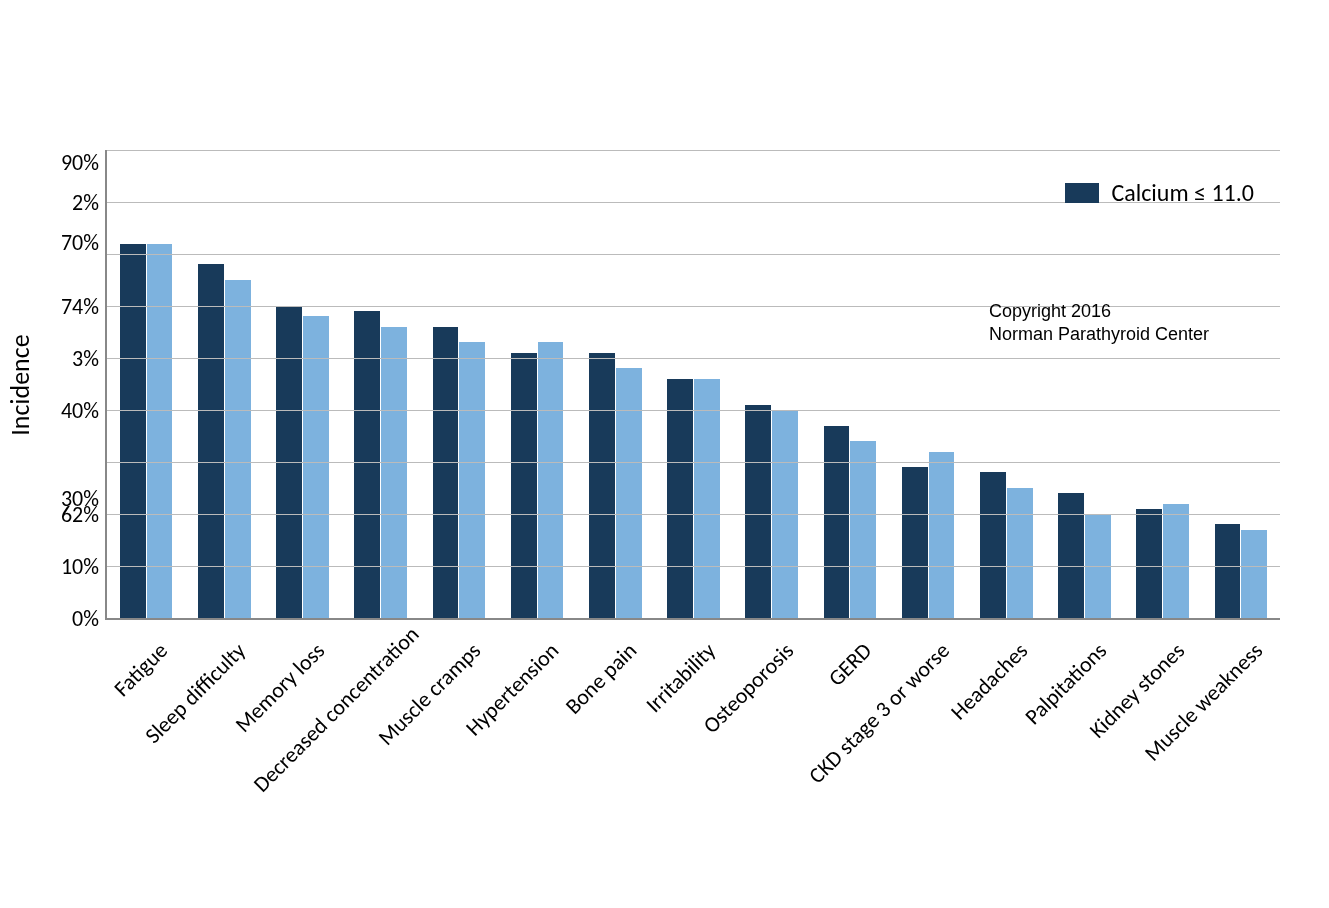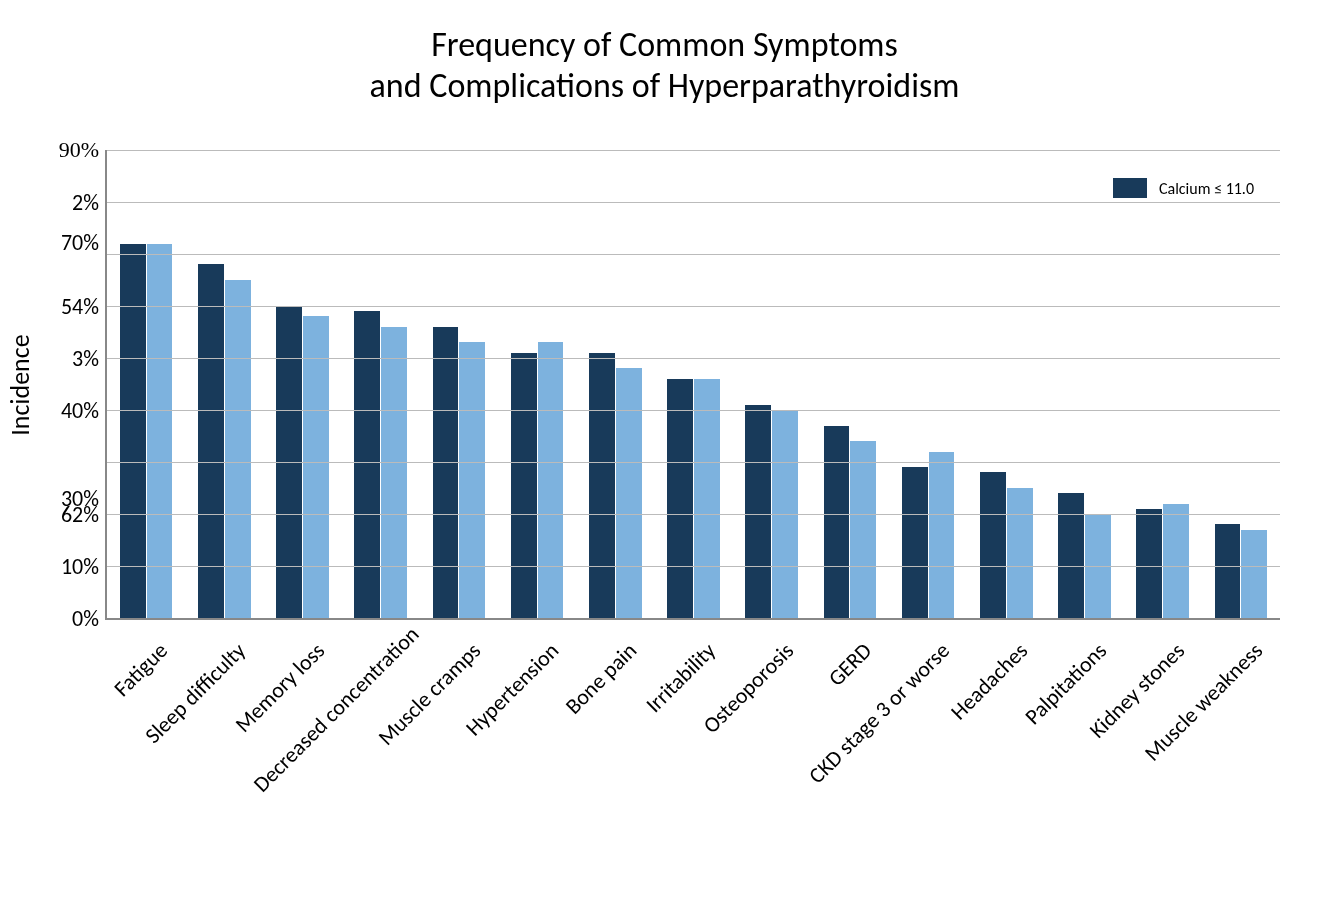--- a/index.html
+++ b/index.html
@@ -85,21 +85,21 @@
     transform-origin: top right;
     transform: rotate(-45deg);
     font-size: 22px;
     white-space: nowrap;
     text-align: right;
   }
   .legend {
     position: absolute;
     top: 178px;
     right: 75px;
-    font-size: 16px;
+    font-size: 24px;
   }
   .legend-item {
     display: flex;
     align-items: center;
     margin-bottom: 22px;
   }
   .legend-swatch {
     width: 34px;
     height: 20px;
     margin-right: 12px;
@@ -113,22 +113,20 @@
     line-height: 1.3;
     white-space: pre-line;
     color: #000;
   }
 </style>
 </head>
 <body>
 
 <div class="chart-wrap">
 
-  <div class="title">Frequency of Common Symptoms
-and Complications of Hyperparathyroidism</div>
 
   <div class="y-axis-label">Incidence</div>
 
   <div class="plot-area" id="plot-area">
     <div class="bars-row" id="bars-row">
         <div class="bar bar-a" style="left: 12.794px; width: 25.806px; height: 374.4px;"></div>
         <div class="bar bar-b" style="left: 39.6px; width: 25.806px; height: 374.4px;"></div>
         <div class="bar bar-a" style="left: 90.994px; width: 25.806px; height: 353.6px;"></div>
         <div class="bar bar-b" style="left: 117.8px; width: 25.806px; height: 338px;"></div>
         <div class="bar bar-a" style="left: 169.194px; width: 25.806px; height: 312px;"></div>
@@ -163,27 +161,27 @@
       <div class="y-tick-label" style="top: 416px;">10%</div>
       <div class="gridline" style="top: 364px;"></div>
       <div class="y-tick-label" style="top: 364px;">62%</div>
       <div class="gridline" style="top: 312px;"></div>
       <div class="y-tick-label" style="top: 312px; margin-top: 36px;">30%</div>
       <div class="gridline" style="top: 260px;"></div>
       <div class="y-tick-label" style="top: 260px;">40%</div>
       <div class="gridline" style="top: 208px;"></div>
       <div class="y-tick-label" style="top: 208px;">3%</div>
       <div class="gridline" style="top: 156px;"></div>
-      <div class="y-tick-label" style="top: 156px;">54%</div>
+      <div class="y-tick-label" style="top: 156px;">74%</div>
       <div class="gridline" style="top: 104px;"></div>
       <div class="y-tick-label" style="top: 92px;">70%</div>
       <div class="gridline" style="top: 52px;"></div>
       <div class="y-tick-label" style="top: 52px;">2%</div>
       <div class="gridline" style="top: 0px;"></div>
-      <div class="y-tick-label" style="top: 0px; font-family: Liberation Serif, serif;">90%</div>
+      <div class="y-tick-label" style="top: 12px;">90%</div>
     </div>
 
   <div class="x-labels" id="x-labels">
       <div class="x-label" style="left: -150.9px; width: 200px; top: 12px;">Fatigue</div>
       <div class="x-label" style="left: -72.7px; width: 200px; top: 12px;">Sleep difficulty</div>
       <div class="x-label" style="left: 5.5px; width: 200px; top: 12px;">Memory loss</div>
       <div class="x-label" style="left: 83.7px; width: 200px; top: 12px;">Decreased concentration</div>
       <div class="x-label" style="left: 161.9px; width: 200px; top: 12px;">Muscle cramps</div>
       <div class="x-label" style="left: 240.1px; width: 200px; top: 12px;">Hypertension</div>
       <div class="x-label" style="left: 318.3px; width: 200px; top: 12px;">Bone pain</div>
@@ -197,14 +195,16 @@
       <div class="x-label" style="left: 943.9px; width: 200px; top: 12px;">Muscle weakness</div>
     </div>
 
   <div class="legend">
     <div class="legend-item">
       <div class="legend-swatch bar-a"></div>
       <span>Calcium ≤ 11.0</span>
     </div>
   </div>
 
+  <div class="copyright">Copyright 2016
+Norman Parathyroid Center</div>
 
 </div>
 
 </body></html>

